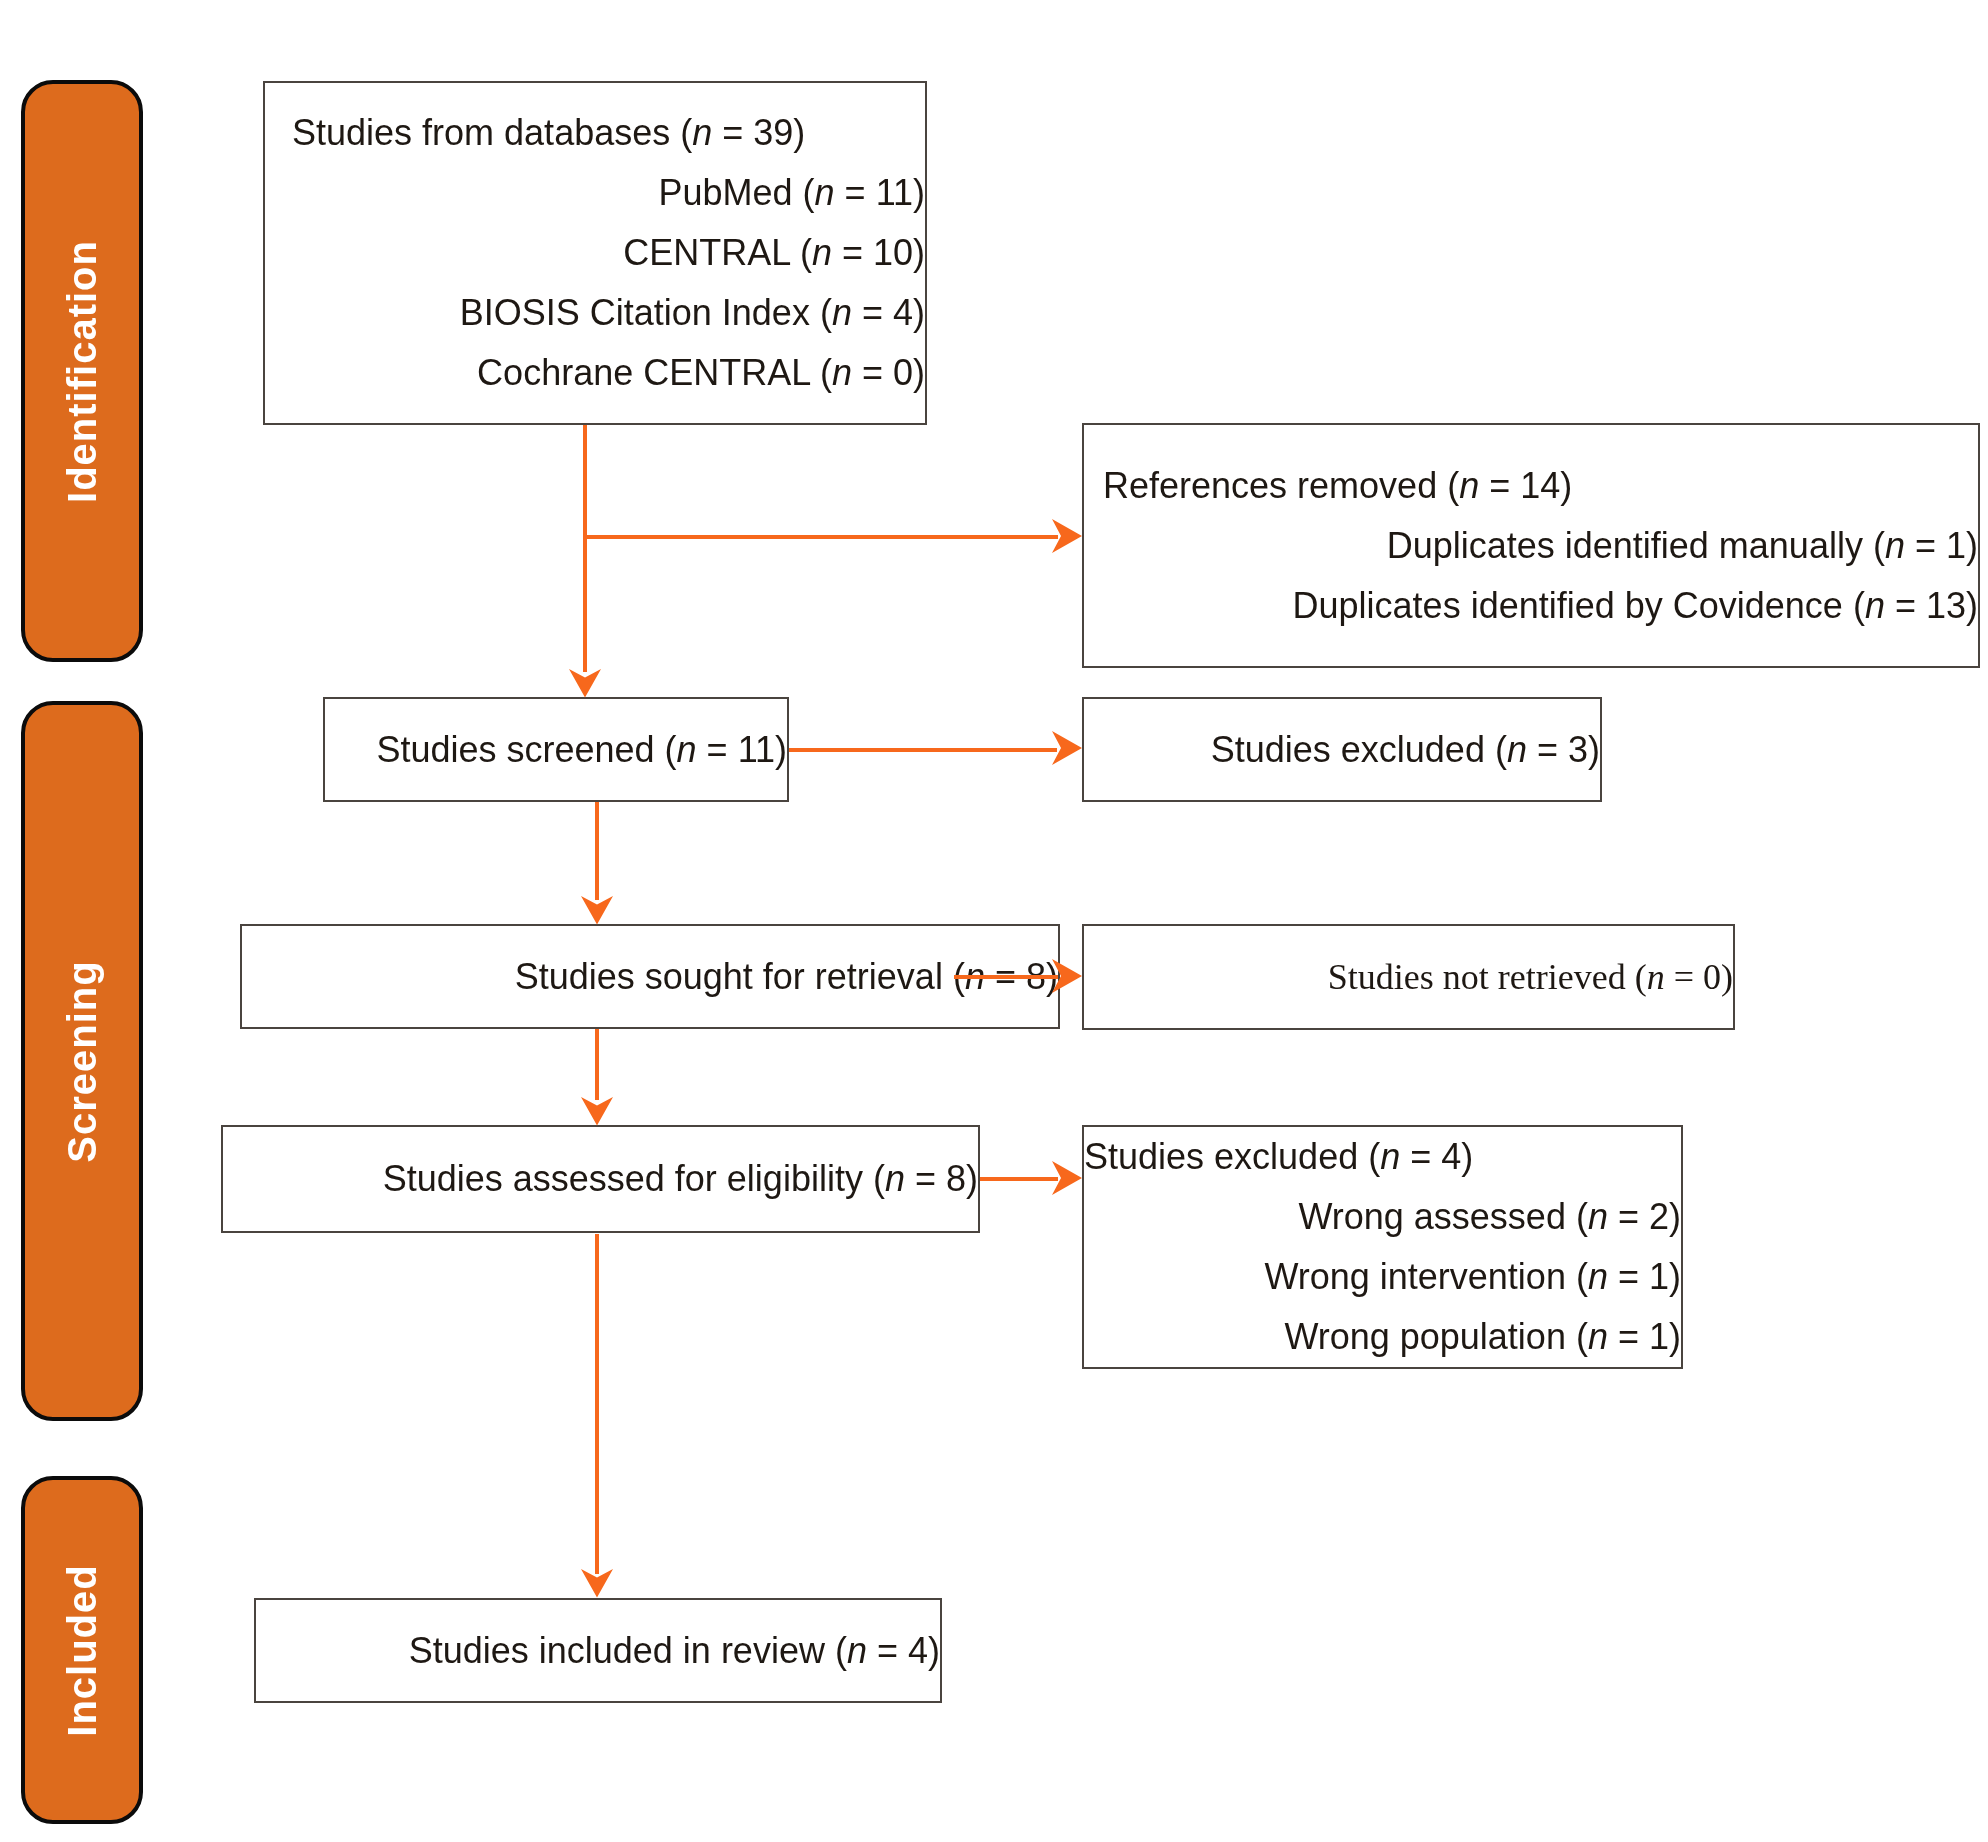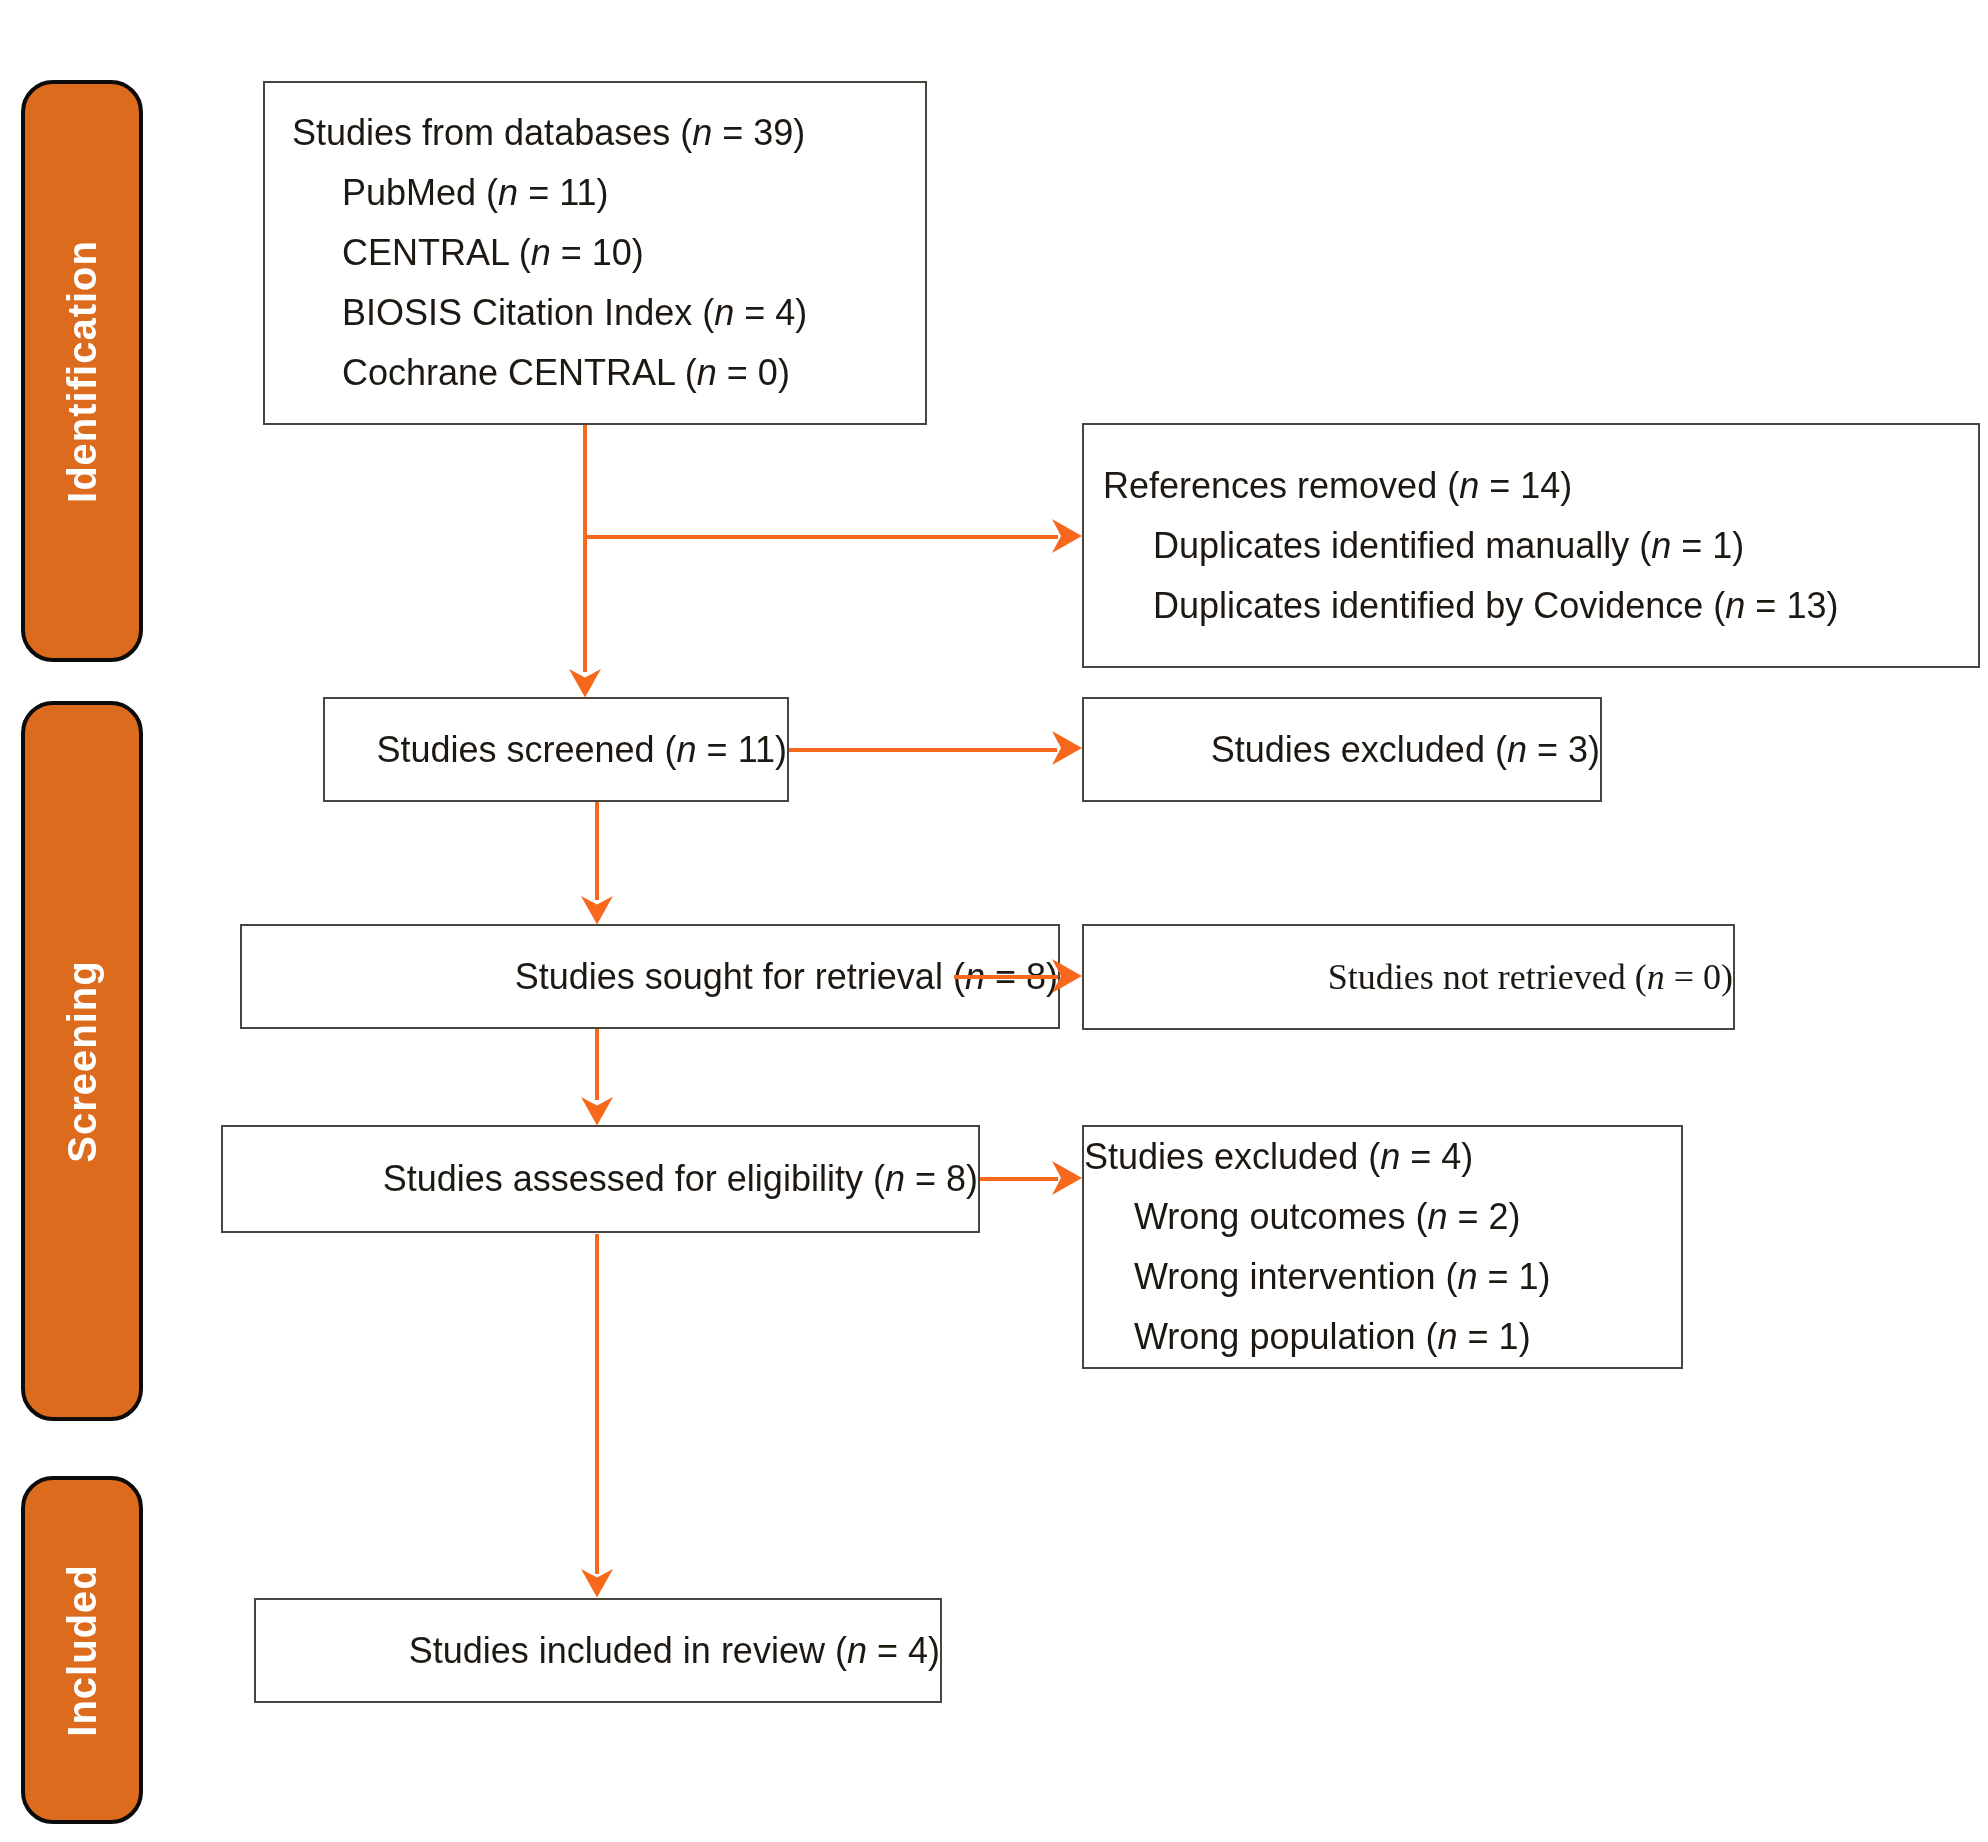--- a/index.html
+++ b/index.html
@@ -32,21 +32,21 @@
   .box{
     position:absolute;
     background:#ffffff;
     border:2.9px solid var(--border,#4a443f);
     box-sizing:border-box;
     display:flex;flex-direction:column;justify-content:center;
     font-size:36px;line-height:60px;
   }
   .box.center{align-items:flex-end;}
   .box .line{white-space:nowrap;}
-  .box .line.indent{margin-left:50px;}
+  .box .line.indent{margin-left:50px;text-align:right;}
   .box .nsym{font-style:italic;}
   .arrow-line{position:absolute;background:var(--accent,#f7681c);}
   .arrow-head{position:absolute;background:var(--accent,#f7681c);}
   .arrow-head.right{clip-path:polygon(0 0,100% 50%,0 100%,30% 50%);}
   .arrow-head.down{clip-path:polygon(0 0,50% 100%,100% 0,50% 30%);}
 </style>
 </head>
 <body>
 
 <div id="canvas">
@@ -81,21 +81,21 @@
       <div class="line"><span>Studies sought for retrieval</span><span> (</span><span class="nsym">n</span><span> = </span><span>8</span><span>)</span></div>
     </div>
     <div class="box center" style="left: 1082px; top: 924px; width: 653px; height: 106px; font-family: Liberation Serif, serif;">
       <div class="line"><span>Studies not retrieved</span><span> (</span><span class="nsym">n</span><span> = </span><span>0</span><span>)</span></div>
     </div>
     <div class="box center" style="left: 221px; top: 1125px; width: 759px; height: 108px;">
       <div class="line"><span>Studies assessed for eligibility</span><span> (</span><span class="nsym">n</span><span> = </span><span>8</span><span>)</span></div>
     </div>
     <div class="box" style="left: 1082px; top: 1125px; width: 601px; height: 244px; ">
       <div class="line"><span>Studies excluded</span><span> (</span><span class="nsym">n</span><span> = </span><span>4</span><span>)</span></div>
-      <div class="line indent"><span>Wrong outcomes</span><span> (</span><span class="nsym">n</span><span> = </span><span>2</span><span>)</span></div>
+      <div class="line indent"><span>Wrong assessed</span><span> (</span><span class="nsym">n</span><span> = </span><span>2</span><span>)</span></div>
       <div class="line indent"><span>Wrong intervention</span><span> (</span><span class="nsym">n</span><span> = </span><span>1</span><span>)</span></div>
       <div class="line indent"><span>Wrong population</span><span> (</span><span class="nsym">n</span><span> = </span><span>1</span><span>)</span></div>
     </div>
     <div class="box center" style="left: 254px; top: 1598px; width: 688px; height: 105px;">
       <div class="line"><span>Studies included in review</span><span> (</span><span class="nsym">n</span><span> = </span><span>4</span><span>)</span></div>
     </div>
     <div class="arrow-line" style="left: 583px; top: 425px; width: 3.8px; height: 247px;"></div>
     <div class="arrow-head down" style="left: 569px; top: 669px; width: 32px; height: 28.5px;"></div>
     <div class="arrow-line" style="left: 585px; top: 535px; width: 473px; height: 3.8px;"></div>
     <div class="arrow-head right" style="left: 1052px; top: 519px; width: 30px; height: 34px;"></div>

